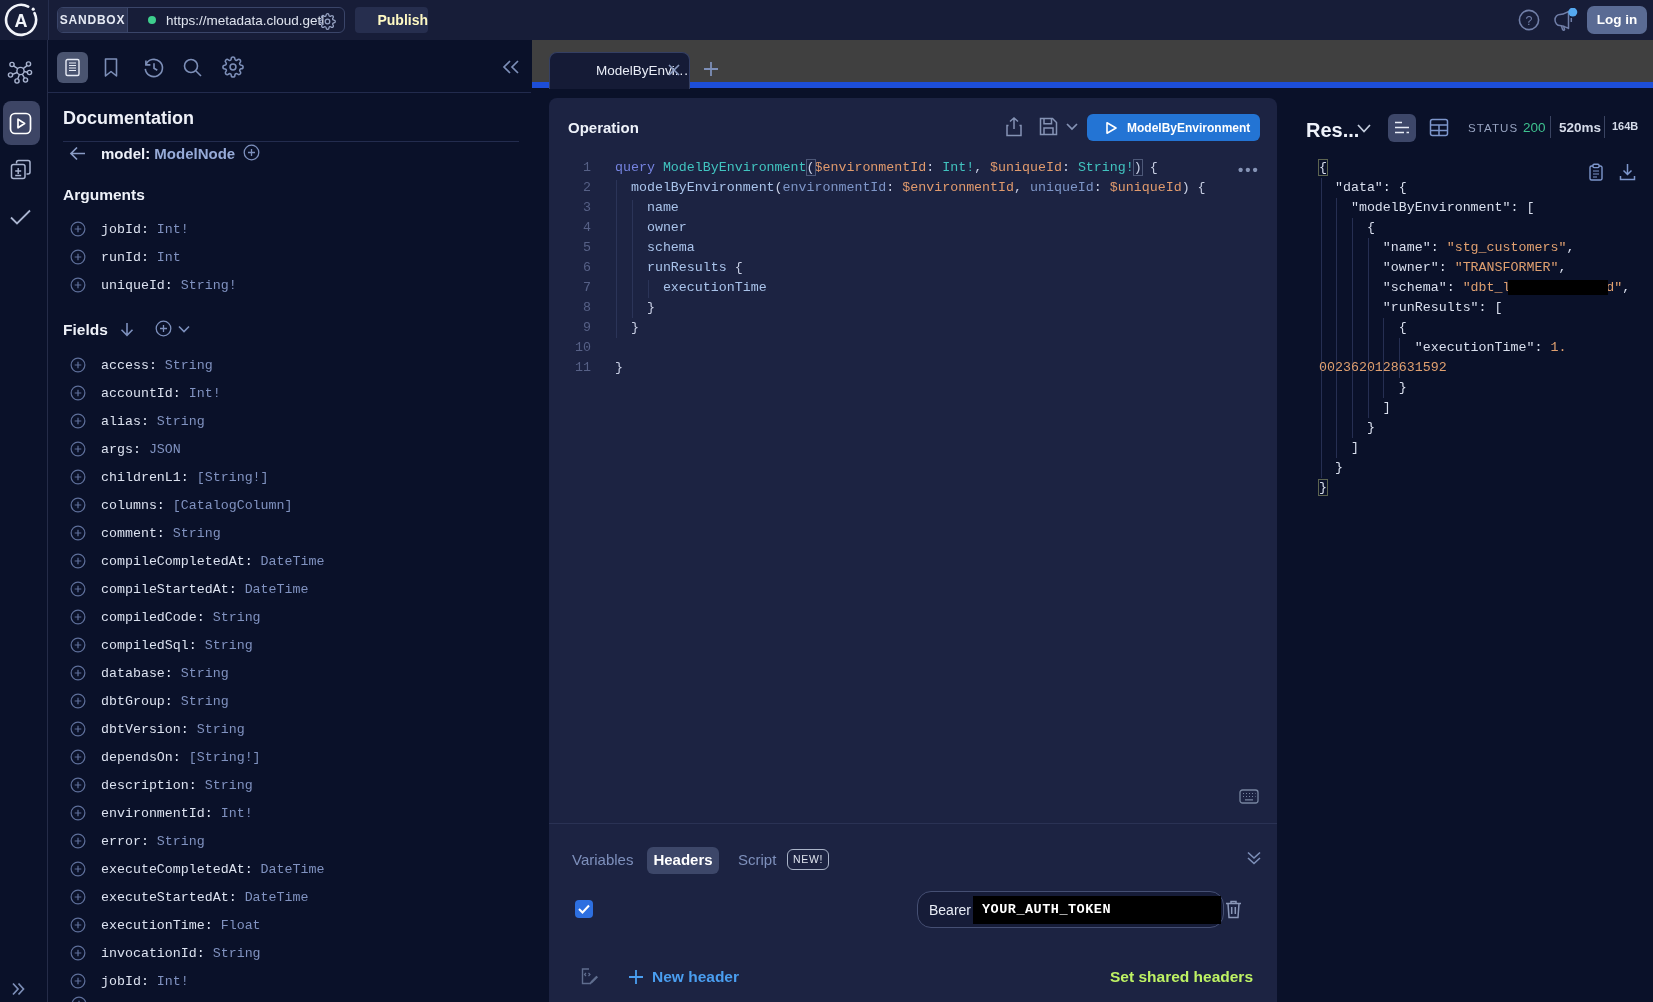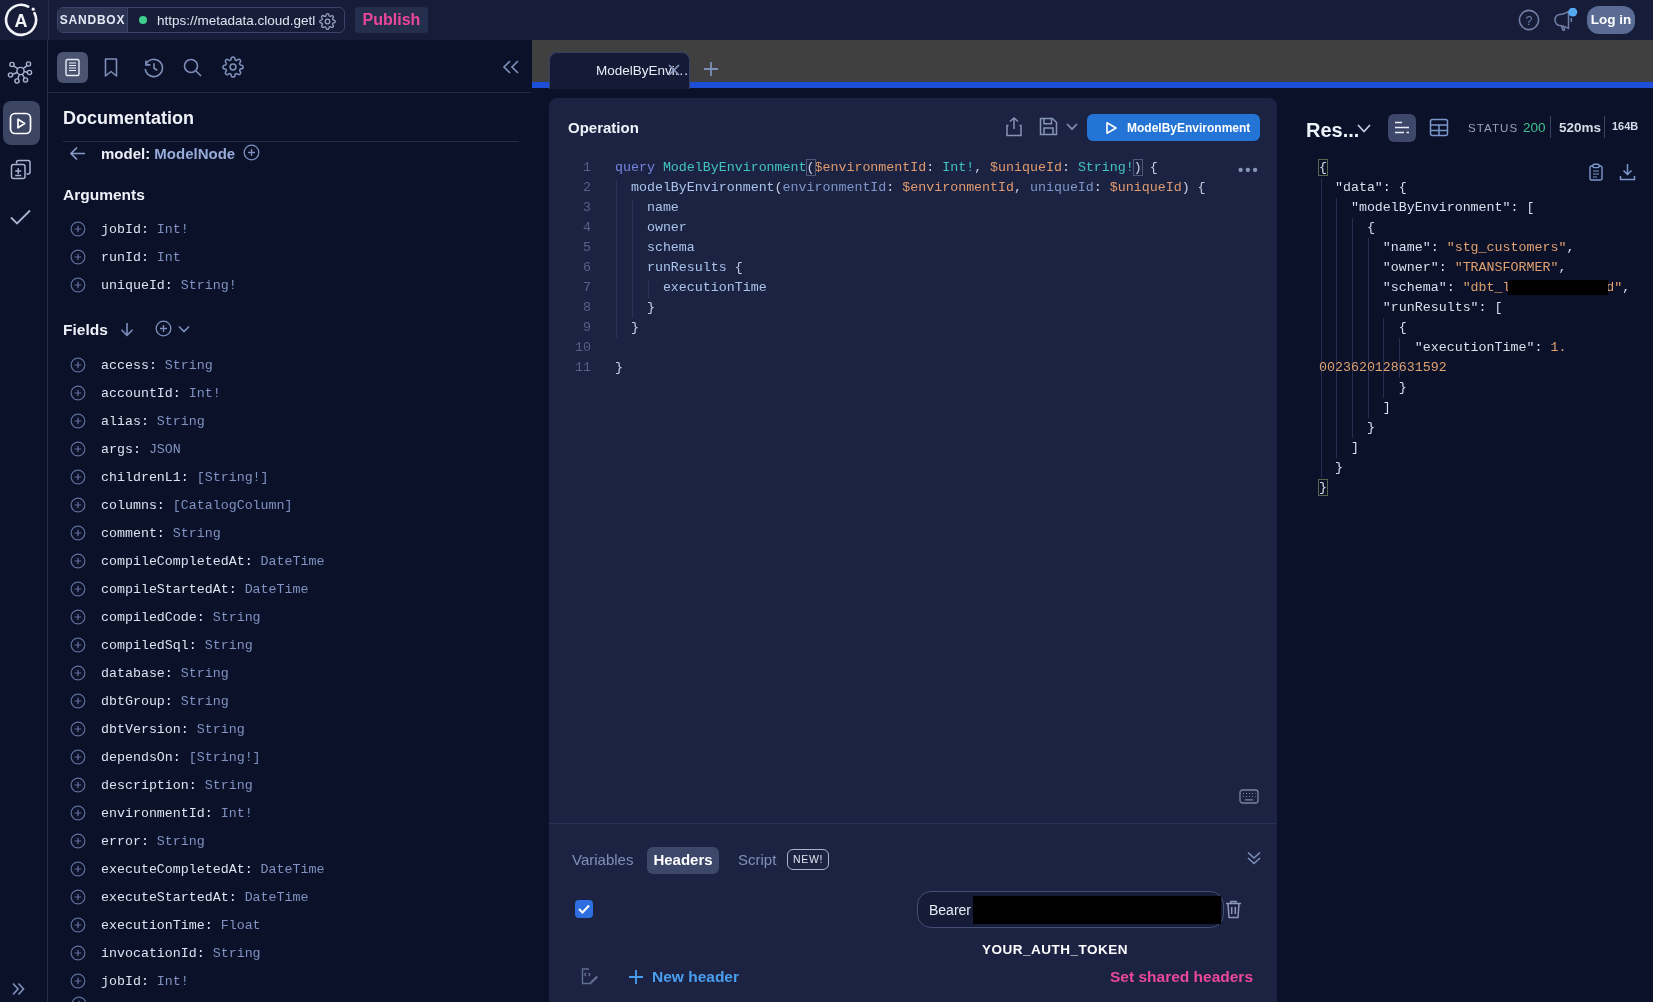--- a/index.html
+++ b/index.html
@@ -1,35 +1,35 @@
 <!DOCTYPE html>
 <html><head>
 <meta charset="utf-8">
 <style>
   * { margin:0; padding:0; box-sizing:border-box; }
   html,body { width:1653px; height:1002px; overflow:hidden; background:#0a1129;
     font-family:"Liberation Sans", sans-serif; }
-  .mono { font-family:Liberation Sans, sans-serif;margin-top:40px; }
+  .mono { font-family:Liberation Mono, monospace; }
   #app { position:relative; width:1653px; height:1002px; }
 
   
   #topbar { position:absolute; left:0; top:0; width:1653px; height:40px; background:#171d38; }
   #topbar .vsep { position:absolute; left:48px; top:0; width:1px; height:40px; background:#262e4e; }
   #logo { position:absolute; left:4px; top:3px; }
   #chip { position:absolute; left:57px; top:7px; height:26px; width:288px; border:1px solid #3a4569;
           border-radius:6px; display:flex; align-items:stretch; overflow:hidden; }
   #chip .seg1 { width:70px; background:#2b3352; border-right:1px solid #3a4569; display:flex;
           align-items:center; justify-content:center; color:#e6eaf4; font-size:12px; font-weight:bold; letter-spacing:0.8px; }
-  #chip .seg2 { flex:1; display:flex; align-items:center; padding-left:11px; position:relative; }
+  #chip .seg2 { flex:1; display:flex; align-items:center; padding-left:20px; position:relative; }
   #chip .dot { width:8px; height:8px; border-radius:50%; background:#3ecf8e; margin-right:10px; }
   #chip .url { color:#dfe4ef; font-size:13.5px; white-space:nowrap; overflow:hidden; width:172px; }
   #pubbtn { position:absolute; left:355px; top:7px; width:73px; height:26px; background:#262e4e;
-          border-radius:4px; color:#ec4899; font-weight:bold; font-size:16px; text-align:center; line-height:26px; }
-  #loginbtn { position:absolute; left:1587px; top:6px; width:48px; height:28px; background:#5a6b94;
-          border-radius:12px; color:#fff; font-weight:bold; font-size:13.5px; text-align:center; line-height:28px; }
+          border-radius:4px; color:#fef9c3; font-weight:bold; font-size:14px; text-align:right; line-height:26px; }
+  #loginbtn { position:absolute; left:1587px; top:6px; width:60px; height:28px; background:#5a6b94;
+          border-radius:7px; color:#fff; font-weight:bold; font-size:13.5px; text-align:center; line-height:28px; }
 
   
   #rail { position:absolute; left:0; top:40px; width:48px; height:962px; background:#0a1129;
           border-right:1px solid #252c48; }
   #rail .sel { position:absolute; left:3px; top:61px; width:37px; height:44px; background:#3d4565; border-radius:8px; }
 
   
   #sidebar { position:absolute; left:48px; top:40px; width:483px; height:962px; background:#0a1129; }
   #sbtoolbar { position:absolute; left:0; top:0; width:483px; height:53px; border-bottom:1px solid #222b4d; }
   #sbtoolbar .selbg { position:absolute; left:9px; top:12px; width:31px; height:31px; background:#4a5470; border-radius:6px; }
@@ -389,21 +389,21 @@
     </svg>
     <svg style="position:absolute;left:31px;top:869px" width="19" height="19" viewBox="0 0 19 19" fill="none" stroke="#5f6d8e" stroke-width="1.4">
       <path d="M9 2 H2.5 V16.5 H11"></path>
       <path d="M6 6 L4.5 7.5 L6 9 M8.5 6 L10 7.5 L8.5 9" stroke-width="1.2"></path>
       <path d="M16.5 9.5 L11.5 14.5 L10 16.7 L12.2 15.2 L17.2 10.2 Z" stroke-width="1.2"></path>
     </svg>
     <svg style="position:absolute;left:79px;top:871px" width="16" height="16" viewBox="0 0 16 16" fill="none" stroke="#4a9ef0" stroke-width="1.8">
       <path d="M8 1 V15 M1 8 H15"></path>
     </svg>
     <div style="position:absolute;left:103px;top:870px;font-size:15.5px;font-weight:bold;color:#4a9ef0">New header</div>
-    <div style="position:absolute;left:561px;top:870px;font-size:15.5px;font-weight:bold;color:#ec4899">Set shared headers</div>
+    <div style="position:absolute;left:561px;top:870px;font-size:15.5px;font-weight:bold;color:#bef264">Set shared headers</div>
   </div>
 
   <div id="resp">
     <div style="position:absolute;left:29px;top:79px;font-size:20px;font-weight:bold;color:#eef2fa">Res...</div>
     <svg style="position:absolute;left:80px;top:84px" width="14" height="9" viewBox="0 0 14 9" fill="none" stroke="#c5cede" stroke-width="1.7">
       <path d="M1 1 L7 7.5 L13 1"></path>
     </svg>
     <div class="icbtn" style="left:111px;top:74px;width:28px;height:28px">
       <svg style="position:absolute;left:6px;top:7px" width="16" height="14" viewBox="0 0 16 14" fill="none" stroke="#e8ecf6" stroke-width="1.6">
         <path d="M1 1.5 H8 M1 6.5 H15 M1 11.5 H10 M12.5 11.5 H15"></path>

